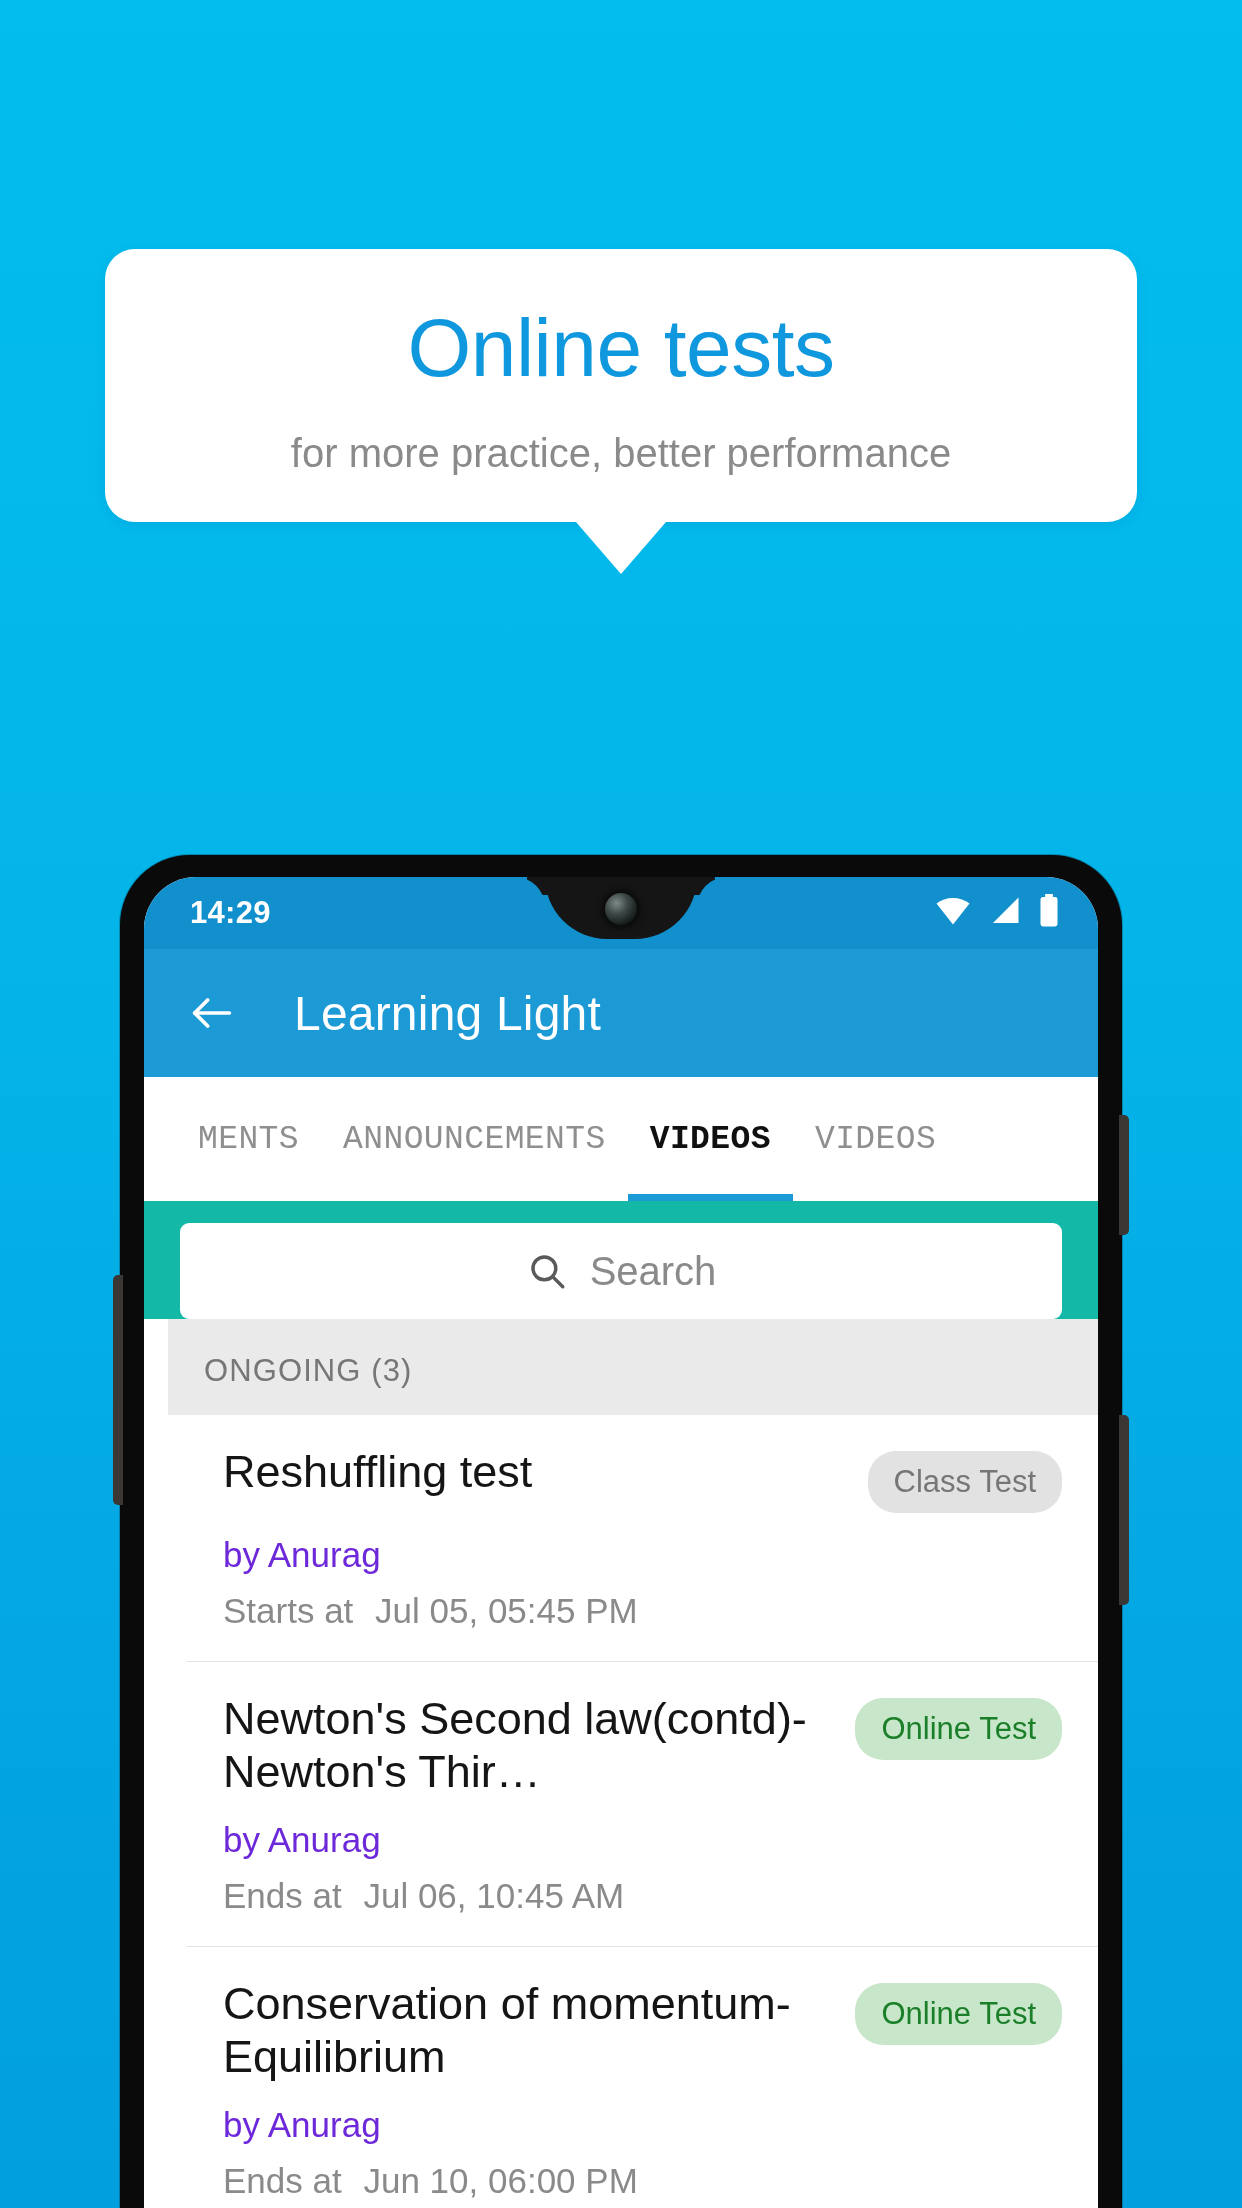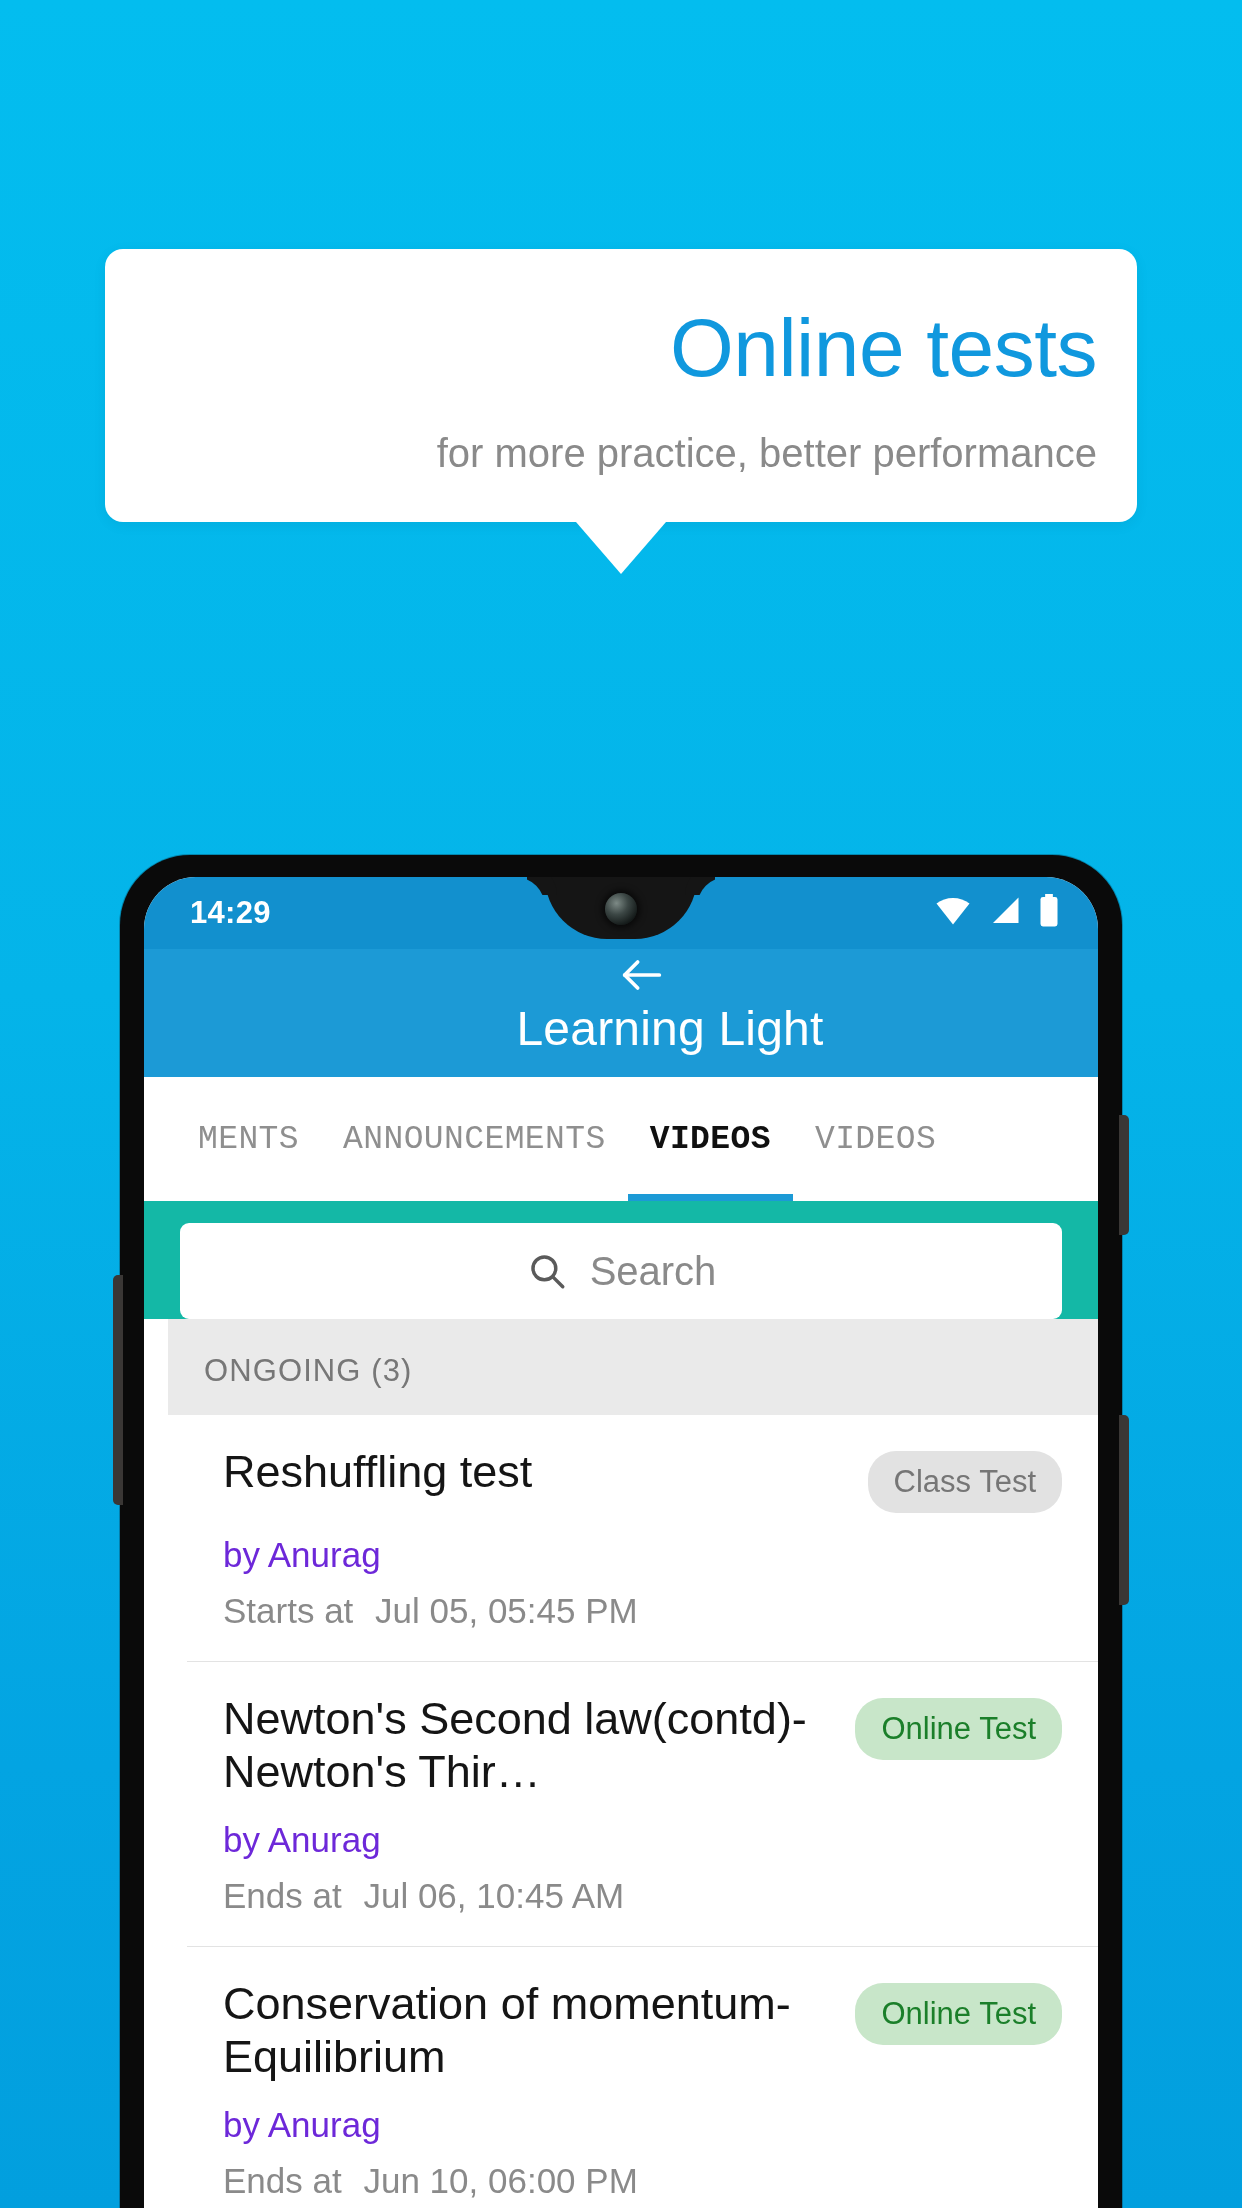--- a/index.html
+++ b/index.html
@@ -10,23 +10,23 @@
     overflow:hidden;
     position:relative;
   }
 
   
   .callout-wrap{
     position:absolute; left:105px; top:249px; width:1032px;
   }
   .callout{
     background:#ffffff;
-    border-radius:18px;
+    border-radius:30px;
     padding:58px 40px 46px 40px;
-    text-align:right;
+    text-align:center;
     box-shadow:0 3px 14px rgba(0,0,0,0.06);
   }
   .callout-title{
     color:#1098DE;
     font-size:82px;
     font-weight:400;
     line-height:1.0;
     letter-spacing:-0.5px;
   }
   .callout-sub{
@@ -113,21 +113,20 @@
   }
 
   
   .appbar{
     height:128px;
     background:#1C9AD6;
     display:flex;
     align-items:center;
     padding-left:42px;
     color:#fff;
-    flex-direction:column;
   }
   .back-arrow{ width:52px; height:52px; flex:0 0 auto; }
   .appbar-title{
     margin-left:56px;
     font-size:48px;
     font-weight:400;
     letter-spacing:0.2px;
   }
 
   

